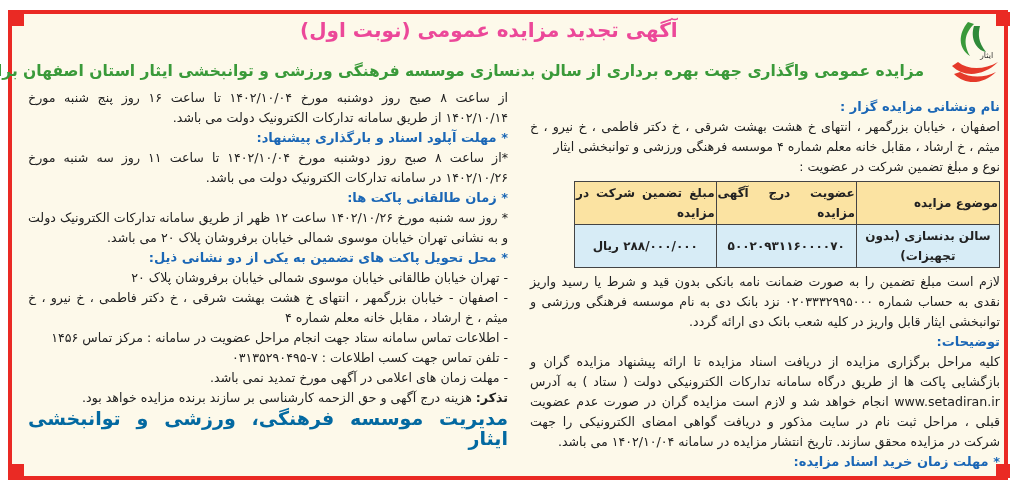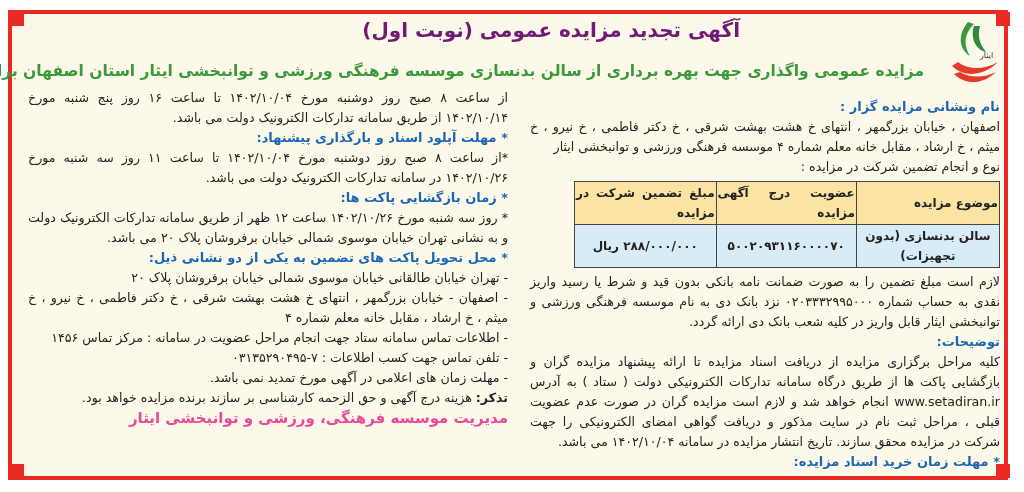--- a/index.html
+++ b/index.html
@@ -3,34 +3,34 @@
 <meta charset="utf-8">
 <style>
   html, body { margin:0; padding:0; }
   body { width:1024px; height:492px; background:#ffffff; position:relative; overflow:hidden;
          font-family:"DejaVu Sans", sans-serif; }
   .frame { position:absolute; left:8px; top:10px; width:1000px; height:470px; background:#fdf9ea;
            border:4px solid #ea2a24; box-sizing:border-box; }
   .notch { position:absolute; width:14px; height:14px; background:#ea2a24; }
   .notch.tl { left:10px; top:12px; } .notch.tr { right:14px; top:12px; }
   .notch.bl { left:10px; bottom:14px; } .notch.br { right:14px; bottom:14px; }
-  .top-title { position:absolute; left:300px; top:18px; width:440px; text-align:right; direction:rtl;
-               color:#701a75; font-weight:bold; font-size:20px; }
+  .top-title { position:absolute; left:300px; top:18px; width:440px; text-align:left; direction:rtl;
+               color:#ec4899; font-weight:bold; font-size:20px; }
   .sub-title { position:absolute; left:24px; top:62px; width:900px; text-align:right; direction:rtl;
                color:#3a9a3a; font-weight:bold; font-size:15.5px; white-space:nowrap; }
   .logo { position:absolute; left:940px; top:12px; width:70px; height:80px; }
   .col { position:absolute; direction:rtl; text-align:justify; color:#222; font-size:12.6px; line-height:20px; }
   .col-right { left:530px; top:97px; width:470px; }
   .col-left { left:28px; top:88px; width:480px; }
   .h { color:#1b67b6; font-weight:bold; font-size:13px; }
   .p { margin:0; }
   table { width:426px; border-collapse:collapse; direction:rtl; margin:4px 0 4px 0; font-size:12px; }
   th { background:#fbe3a2; font-weight:bold; height:26px; border:1px solid #444; }
   td { background:#d7ecf6; font-weight:bold; height:26px; border:1px solid #444; text-align:center; }
-  .footer-sign { color:#ec4899; font-weight:bold; font-size:15px; }
+  .footer-sign { color:#0369a1; font-weight:bold; font-size:19px; }
   .bold { font-weight:bold; }
 </style>
 </head>
 <body>
 
 <div class="frame"></div>
 <div class="notch tl"></div>
 <div class="notch tr"></div>
 <div class="notch bl"></div>
 <div class="notch br"></div>
@@ -42,21 +42,21 @@
   <path d="M14 62 C26 74 44 72 56 60 C44 66 30 66 20 60 Z" fill="#e53a2a"></path>
   <text x="40" y="46" font-size="8" fill="#333" font-family="DejaVu Sans, sans-serif">ایثار</text>
 </svg>
 
 <div class="top-title">آگهی تجدید مزایده عمومی (نوبت اول)</div>
 <div class="sub-title">مزایده عمومی واگذاری جهت بهره برداری از سالن بدنسازی موسسه فرهنگی ورزشی و توانبخشی ایثار استان اصفهان برای مدت یکسال</div>
 
 <div class="col col-right">
   <p class="p h">نام ونشانی مزایده گزار :</p>
   <p class="p">اصفهان ، خیابان بزرگمهر ، انتهای خ هشت بهشت شرقی ، خ دکتر فاطمی ، خ نیرو ، خ میثم ، خ ارشاد ، مقابل خانه معلم شماره ۴ موسسه فرهنگی ورزشی و توانبخشی ایثار</p>
-  <p class="p">نوع و انجام تضمین شرکت در مزایده :</p>
+  <p class="p">نوع و مبلغ تضمین شرکت در عضویت :</p>
   <table>
     <tbody>
         <tr>
       <th>موضوع مزایده</th>
       <th>عضویت درج آگهی مزایده</th>
       <th>مبلغ تضمین شرکت در مزایده</th>
     </tr>
     <tr>
       <td>سالن بدنسازی (بدون تجهیزات)</td>
       <td>۵۰۰۲۰۹۳۱۱۶۰۰۰۰۷۰</td>
@@ -67,21 +67,21 @@
   <p class="p">لازم است مبلغ تضمین را به صورت ضمانت نامه بانکی بدون قید و شرط یا رسید واریز نقدی به حساب شماره ۰۲۰۳۳۳۲۹۹۵۰۰۰ نزد بانک دی به نام موسسه فرهنگی ورزشی و توانبخشی ایثار قابل واریز در کلیه شعب بانک دی ارائه گردد.</p>
   <p class="p h">توضیحات:</p>
   <p class="p">کلیه مراحل برگزاری مزایده از دریافت اسناد مزایده تا ارائه پیشنهاد مزایده گران و بازگشایی پاکت ها از طریق درگاه سامانه تدارکات الکترونیکی دولت ( ستاد ) به آدرس www.setadiran.ir انجام خواهد شد و لازم است مزایده گران در صورت عدم عضویت قبلی ، مراحل ثبت نام در سایت مذکور و دریافت گواهی امضای الکترونیکی را جهت شرکت در مزایده محقق سازند. تاریخ انتشار مزایده در سامانه ۱۴۰۲/۱۰/۰۴ می باشد.</p>
   <p class="p h">* مهلت زمان خرید اسناد مزایده:</p>
 </div>
 
 <div class="col col-left">
   <p class="p">از ساعت ۸ صبح روز دوشنبه مورخ ۱۴۰۲/۱۰/۰۴ تا ساعت ۱۶ روز پنج شنبه مورخ ۱۴۰۲/۱۰/۱۴ از طریق سامانه تدارکات الکترونیک دولت می باشد.</p>
   <p class="p h">* مهلت آپلود اسناد و بارگذاری پیشنهاد:</p>
   <p class="p">*از ساعت ۸ صبح روز دوشنبه مورخ ۱۴۰۲/۱۰/۰۴ تا ساعت ۱۱ روز سه شنبه مورخ ۱۴۰۲/۱۰/۲۶ در سامانه تدارکات الکترونیک دولت می باشد.</p>
-  <p class="p h">* زمان بازگشایی پاکت ها:</p>
+  <p class="p h">* زمان طالقانی پاکت ها:</p>
   <p class="p">* روز سه شنبه مورخ ۱۴۰۲/۱۰/۲۶ ساعت ۱۲ ظهر از طریق سامانه تدارکات الکترونیک دولت و به نشانی تهران خیابان موسوی شمالی خیابان برفروشان پلاک ۲۰ می باشد.</p>
   <p class="p h">* محل تحویل پاکت های تضمین به یکی از دو نشانی ذیل:</p>
   <p class="p">- تهران خیابان طالقانی خیابان موسوی شمالی خیابان برفروشان پلاک ۲۰</p>
   <p class="p">- اصفهان - خیابان بزرگمهر ، انتهای خ هشت بهشت شرقی ، خ دکتر فاطمی ، خ نیرو ، خ میثم ، خ ارشاد ، مقابل خانه معلم شماره ۴</p>
   <p class="p">- اطلاعات تماس سامانه ستاد جهت انجام مراحل عضویت در سامانه : مرکز تماس ۱۴۵۶</p>
   <p class="p">- تلفن تماس جهت کسب اطلاعات : ۷-۰۳۱۳۵۲۹۰۴۹۵</p>
   <p class="p">- مهلت زمان های اعلامی در آگهی مورخ تمدید نمی باشد.</p>
   <p class="p"><span class="bold">تذکر:</span><span> هزینه درج آگهی و حق الزحمه کارشناسی بر سازند برنده مزایده خواهد بود.</span></p>
   <p class="p footer-sign">مدیریت موسسه فرهنگی، ورزشی و توانبخشی ایثار</p>
 </div>

